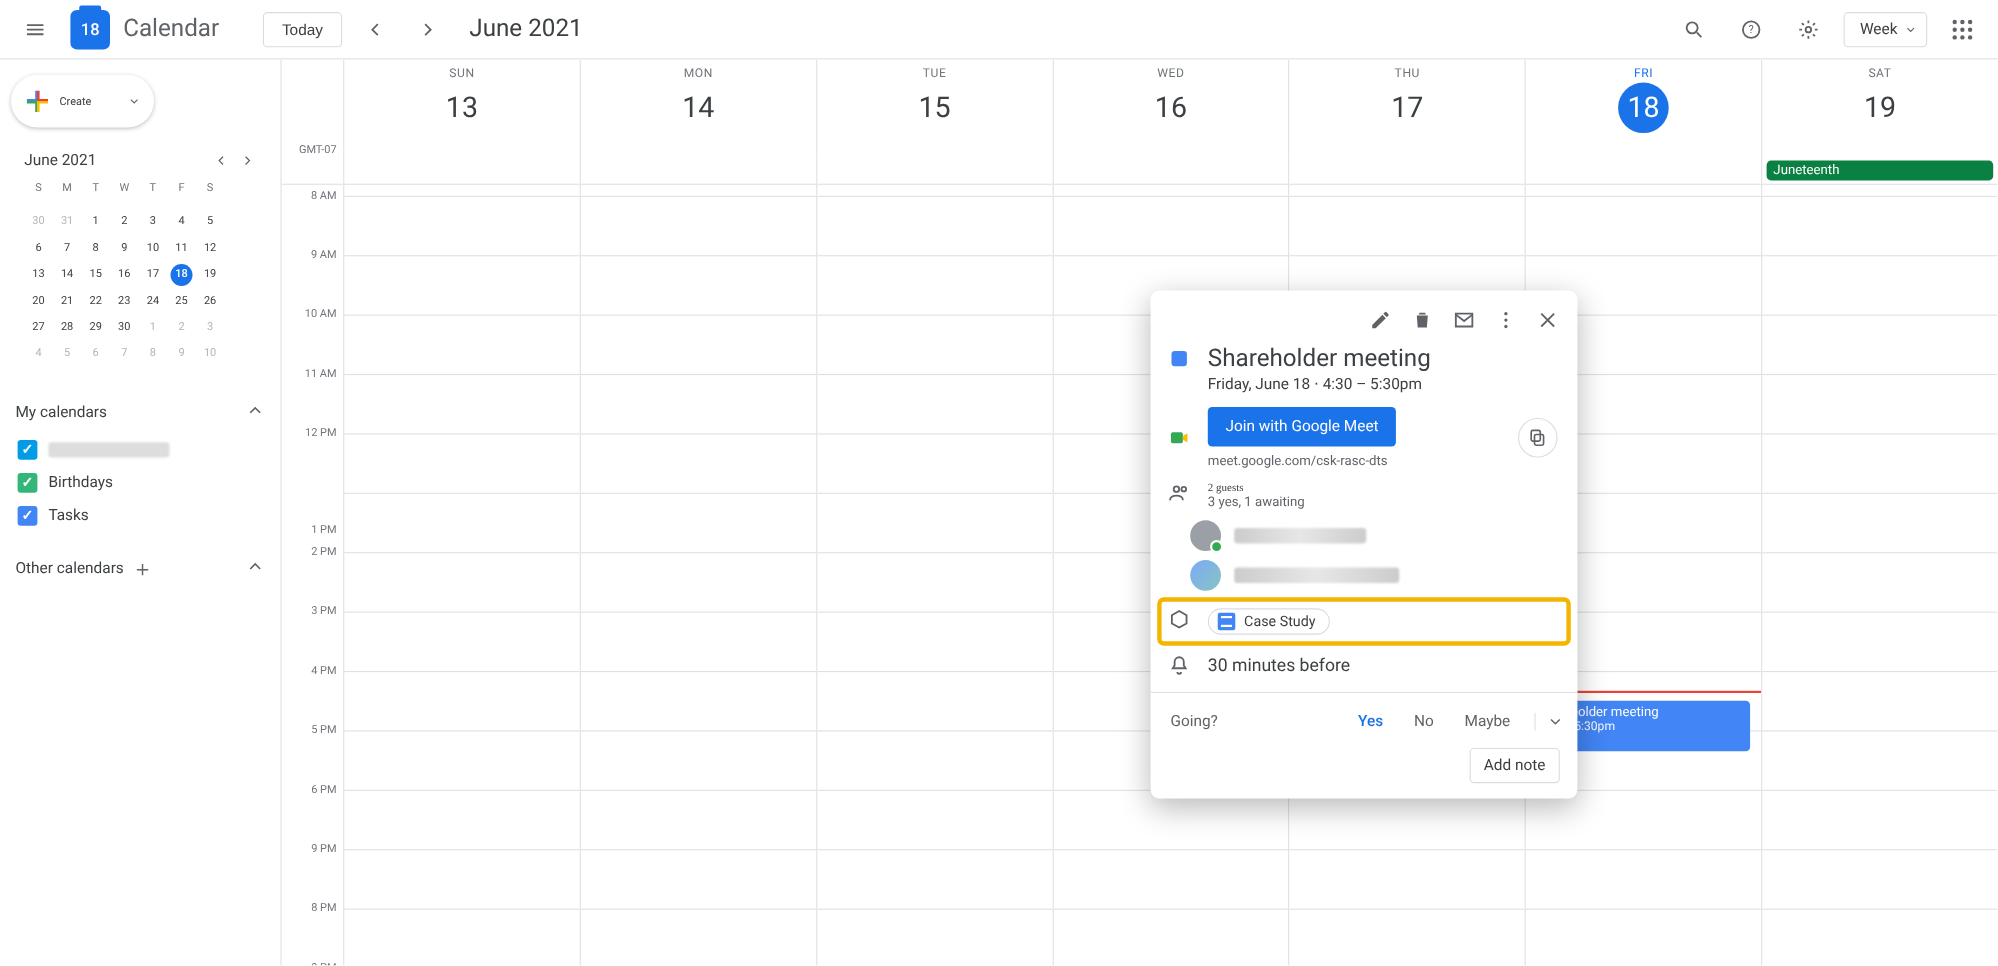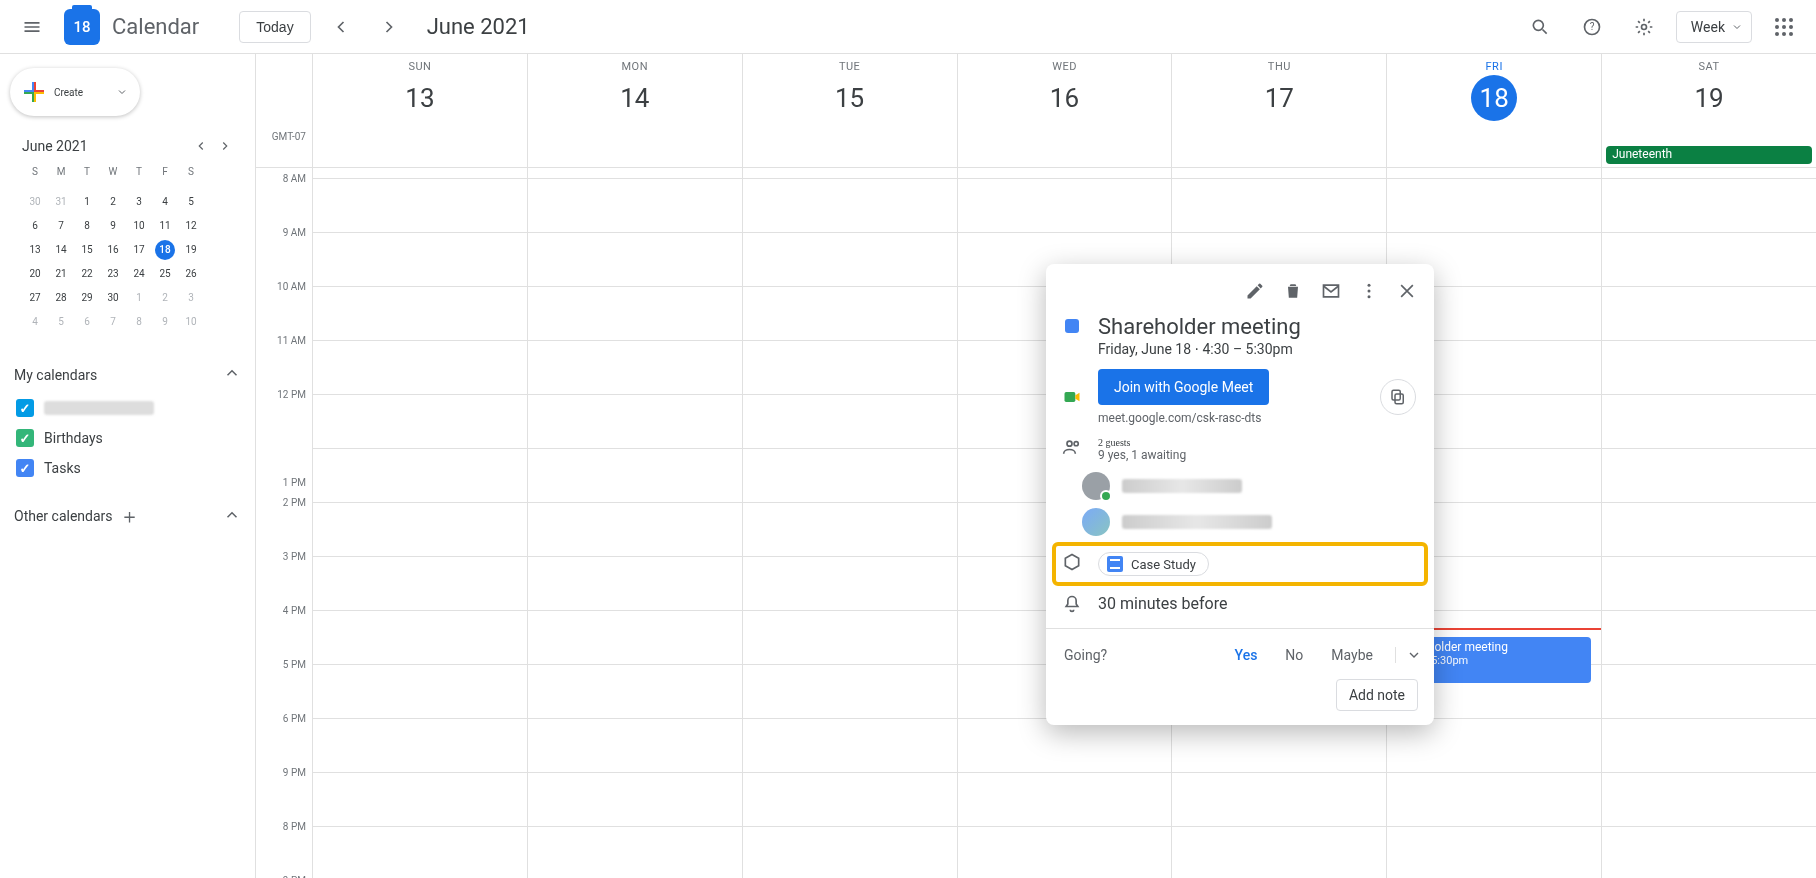--- a/index.html
+++ b/index.html
@@ -777,21 +777,21 @@
       <div class="pop-row">
         <div class="gutter">
           <svg class="i" viewBox="0 0 24 24">
               <circle cx="9" cy="8" r="3" fill="none" stroke="#5f6368" stroke-width="2"></circle>
               <path d="M2 20c0-3 3-5 7-5s7 2 7 5" fill="none" stroke="#5f6368" stroke-width="2"></path>
               <circle cx="17" cy="8" r="2.5" fill="none" stroke="#5f6368" stroke-width="2"></circle>
             </svg>
         </div>
         <div class="content">
           <div class="guest-title">2 guests</div>
-          <div class="guest-sub">9 yes, 1 awaiting</div>
+          <div class="guest-sub">3 yes, 1 awaiting</div>
         </div>
       </div>
       <div class="guest-item">
         <div class="avatar">
             <div class="badge"></div>
           </div>
         <div class="guest-name-blur" style="width:120px"></div>
       </div>
       <div class="guest-item">
         <div class="avatar" style="background:linear-gradient(135deg,#7baaf7,#89c4c2)"></div>

